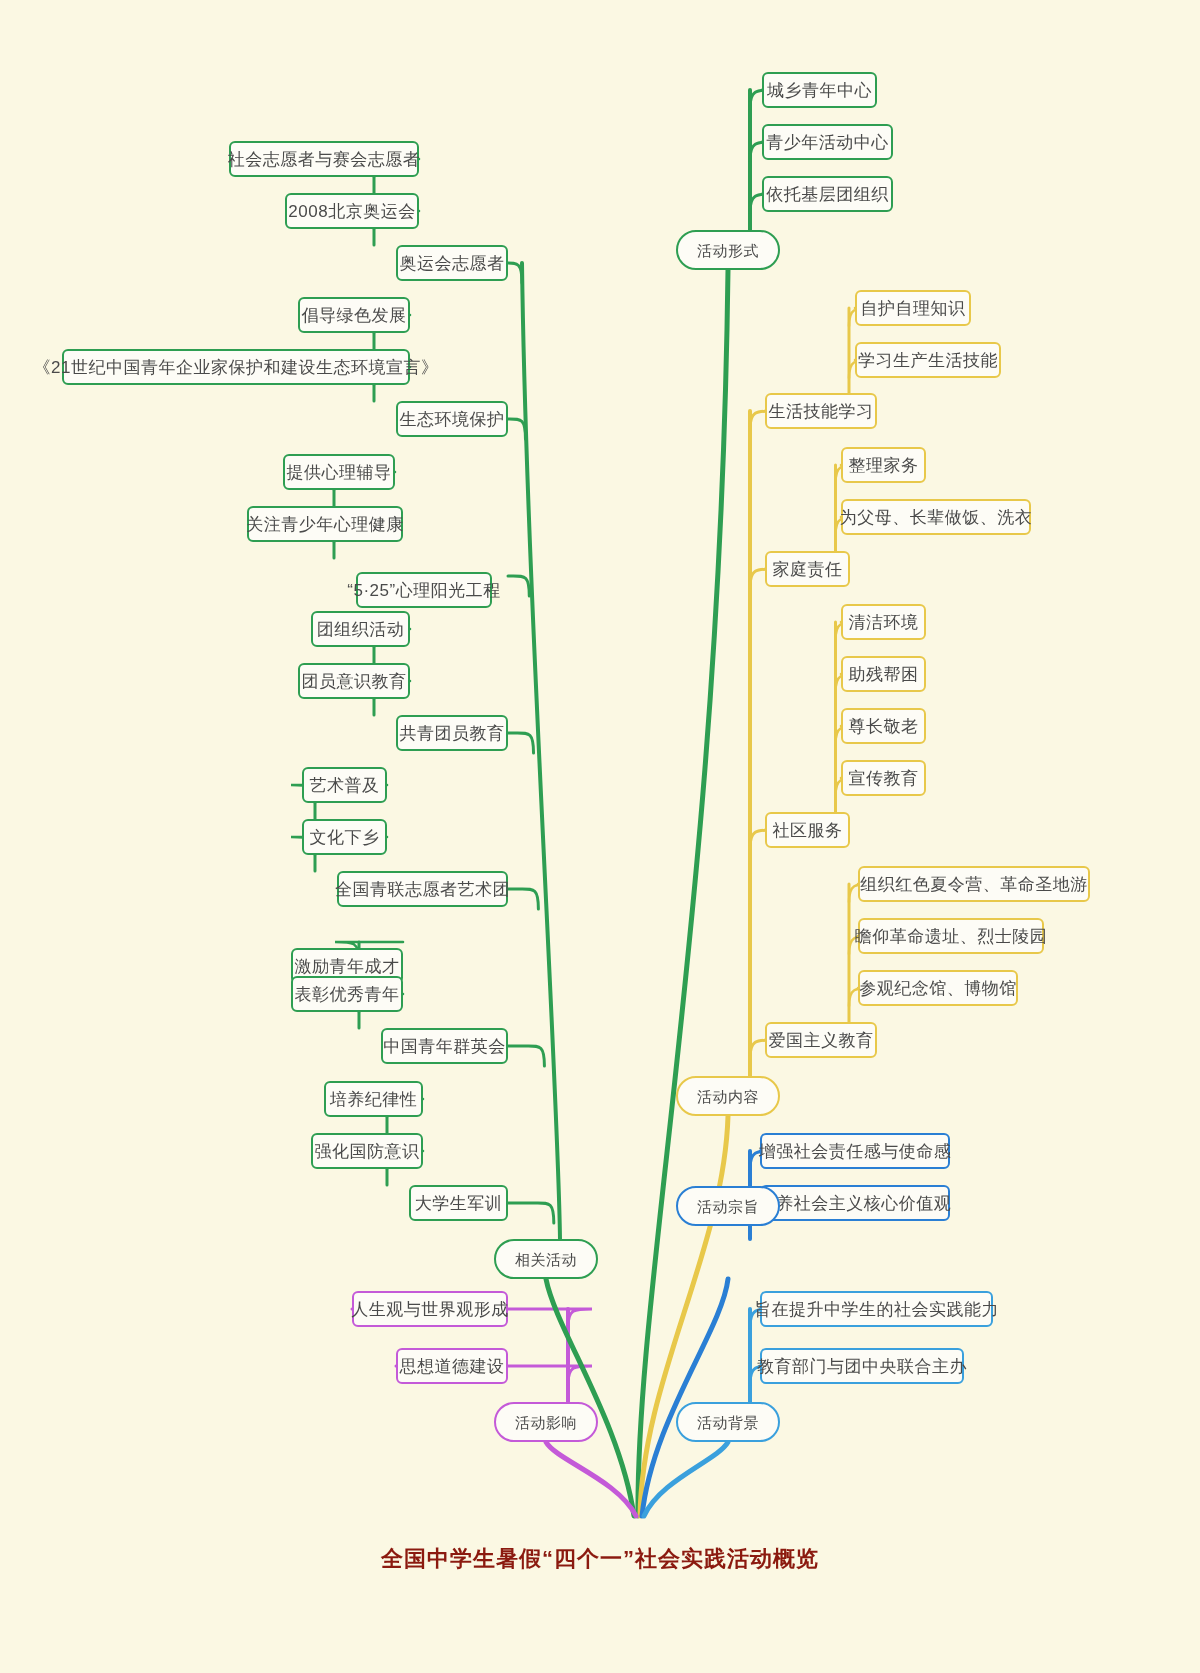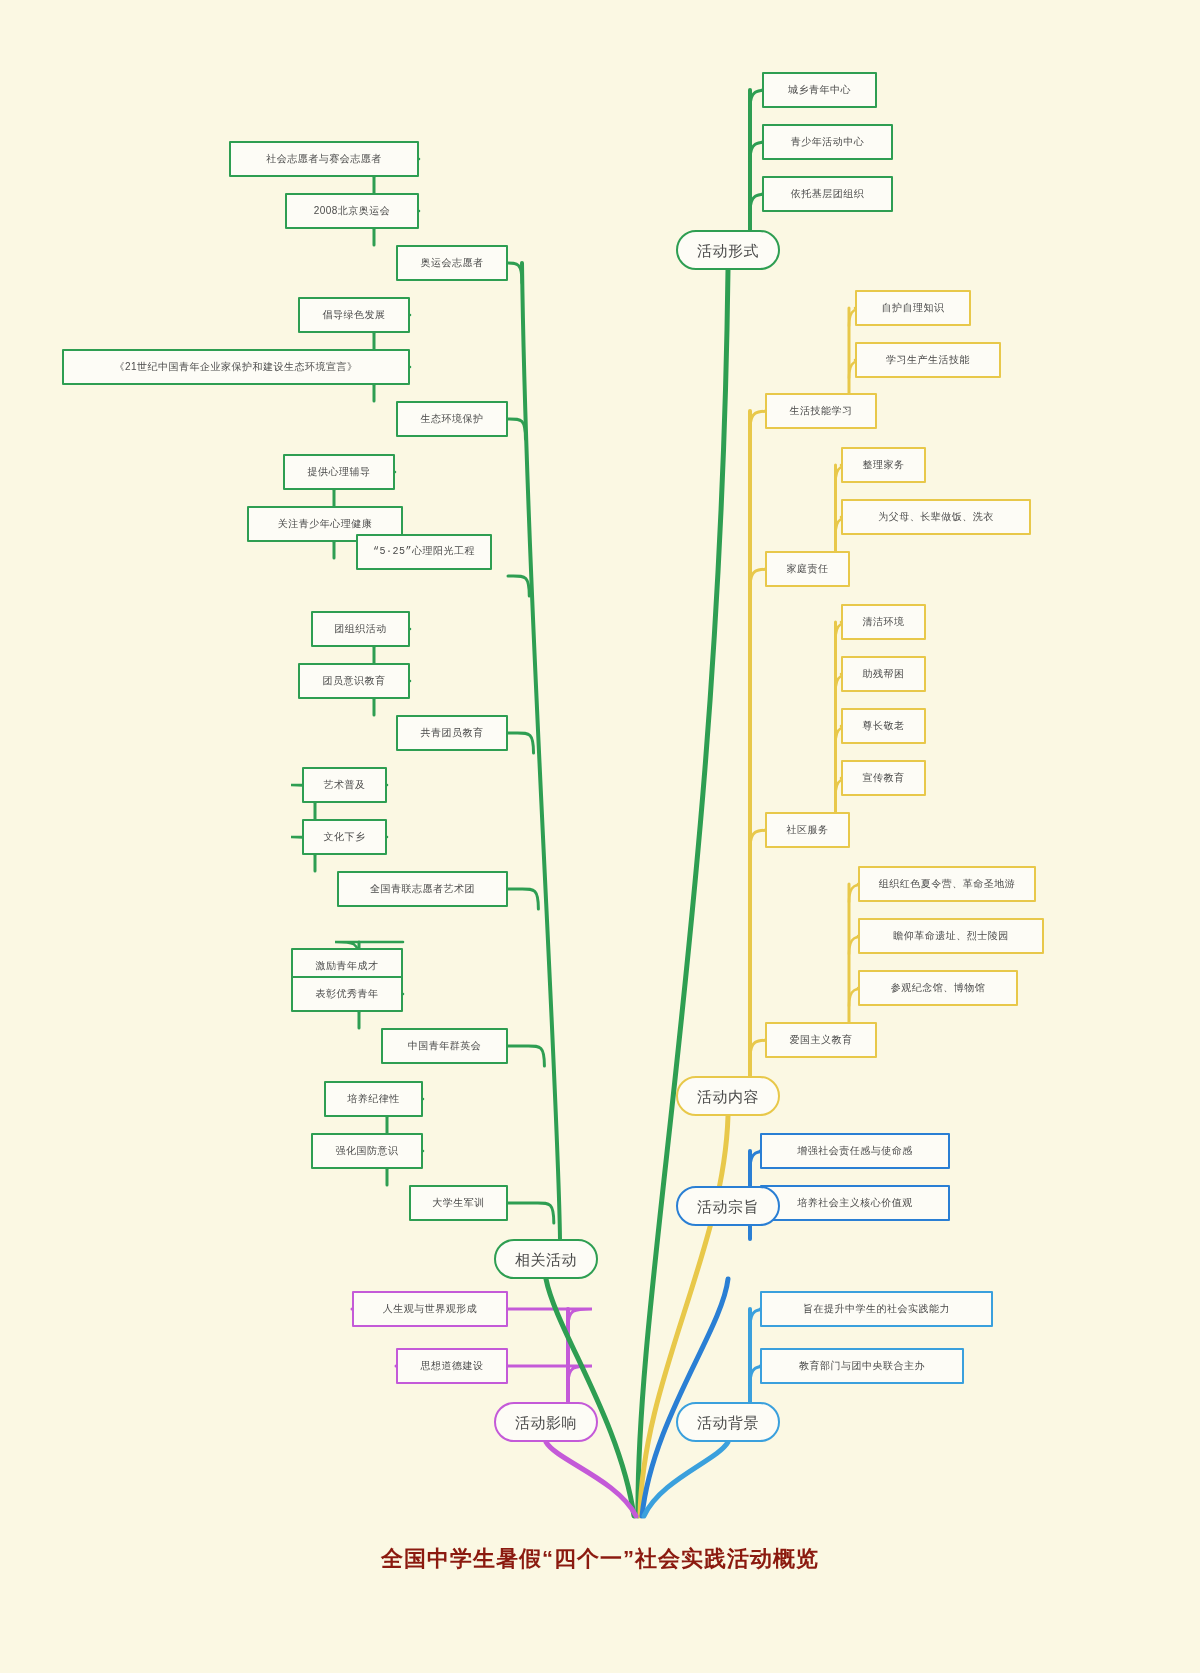--- a/index.html
+++ b/index.html
@@ -22,22 +22,22 @@
     color:#4a4a4a;
     display:flex;
     align-items:center;
     justify-content:center;
     white-space:nowrap;
     line-height:1;
     letter-spacing:.5px;
   }
   .leaf{
     height:36px;
-    border-radius:1px;
-    font-size:10px;
+    border-radius:6px;
+    font-size:17px;
     padding:0 13px;
   }
   .branch{
     height:40px;
     border-radius:21px;
     font-size:15px;
     padding:0 17px;
   }
   .g{border-color:#2e9e52;}
   .y{border-color:#e8c84a;}
@@ -136,34 +136,34 @@
     <div class="node leaf y" style="left: 855px; top: 342px; width: 146px; height: 36px;">学习生产生活技能</div>
     <div class="node leaf y" style="left: 765px; top: 393px; width: 112px; height: 36px;">生活技能学习</div>
     <div class="node leaf y" style="left: 841px; top: 447px; width: 85px; height: 36px;">整理家务</div>
     <div class="node leaf y" style="left: 841px; top: 499px; width: 190px; height: 36px;">为父母、长辈做饭、洗衣</div>
     <div class="node leaf y" style="left: 765px; top: 551px; width: 85px; height: 36px;">家庭责任</div>
     <div class="node leaf y" style="left: 841px; top: 604px; width: 85px; height: 36px;">清洁环境</div>
     <div class="node leaf y" style="left: 841px; top: 656px; width: 85px; height: 36px;">助残帮困</div>
     <div class="node leaf y" style="left: 841px; top: 708px; width: 85px; height: 36px;">尊长敬老</div>
     <div class="node leaf y" style="left: 841px; top: 760px; width: 85px; height: 36px;">宣传教育</div>
     <div class="node leaf y" style="left: 765px; top: 812px; width: 85px; height: 36px;">社区服务</div>
-    <div class="node leaf y" style="left: 858px; top: 866px; width: 178px; height: 36px;">组织红色夏令营、革命圣地游</div>
+    <div class="node leaf y" style="left: 858px; top: 866px; width: 232px; height: 36px;">组织红色夏令营、革命圣地游</div>
     <div class="node leaf y" style="left: 858px; top: 918px; width: 186px; height: 36px;">瞻仰革命遗址、烈士陵园</div>
     <div class="node leaf y" style="left: 858px; top: 970px; width: 160px; height: 36px;">参观纪念馆、博物馆</div>
     <div class="node leaf y" style="left: 765px; top: 1022px; width: 112px; height: 36px;">爱国主义教育</div>
     <div class="node branch y" style="left: 676px; top: 1076px; width: 104px; height: 40px;">活动内容</div>
     <div class="node leaf g" style="left: 229px; top: 141px; width: 190px; height: 36px;">社会志愿者与赛会志愿者</div>
     <div class="node leaf g" style="left: 285px; top: 193px; width: 134px; height: 36px;">2008北京奥运会</div>
     <div class="node leaf g" style="left: 396px; top: 245px; width: 112px; height: 36px;">奥运会志愿者</div>
     <div class="node leaf g" style="left: 298px; top: 297px; width: 112px; height: 36px;">倡导绿色发展</div>
     <div class="node leaf g" style="left: 62px; top: 349px; width: 348px; height: 36px;">《21世纪中国青年企业家保护和建设生态环境宣言》</div>
     <div class="node leaf g" style="left: 396px; top: 401px; width: 112px; height: 36px;">生态环境保护</div>
     <div class="node leaf g" style="left: 283px; top: 454px; width: 112px; height: 36px;">提供心理辅导</div>
     <div class="node leaf g" style="left: 247px; top: 506px; width: 156px; height: 36px;">关注青少年心理健康</div>
-    <div class="node leaf g" style="left: 356px; top: 534px; width: 136px; height: 36px; font-family: Liberation Mono, monospace;">“5·25”心理阳光工程</div>
+    <div class="node leaf g" style="left: 356px; top: 572px; width: 136px; height: 36px;">“5·25”心理阳光工程</div>
     <div class="node leaf g" style="left: 311px; top: 611px; width: 99px; height: 36px;">团组织活动</div>
     <div class="node leaf g" style="left: 298px; top: 663px; width: 112px; height: 36px;">团员意识教育</div>
     <div class="node leaf g" style="left: 396px; top: 715px; width: 112px; height: 36px;">共青团员教育</div>
     <div class="node leaf g" style="left: 302px; top: 767px; width: 85px; height: 36px;">艺术普及</div>
     <div class="node leaf g" style="left: 302px; top: 819px; width: 85px; height: 36px;">文化下乡</div>
     <div class="node leaf g" style="left: 337px; top: 871px; width: 171px; height: 36px;">全国青联志愿者艺术团</div>
     <div class="node leaf g" style="left: 291px; top: 924px; width: 112px; height: 36px; margin-top: 24px;">激励青年成才</div>
     <div class="node leaf g" style="left: 291px; top: 976px; width: 112px; height: 36px;">表彰优秀青年</div>
     <div class="node leaf g" style="left: 381px; top: 1028px; width: 127px; height: 36px;">中国青年群英会</div>
     <div class="node leaf g" style="left: 324px; top: 1081px; width: 99px; height: 36px;">培养纪律性</div>

